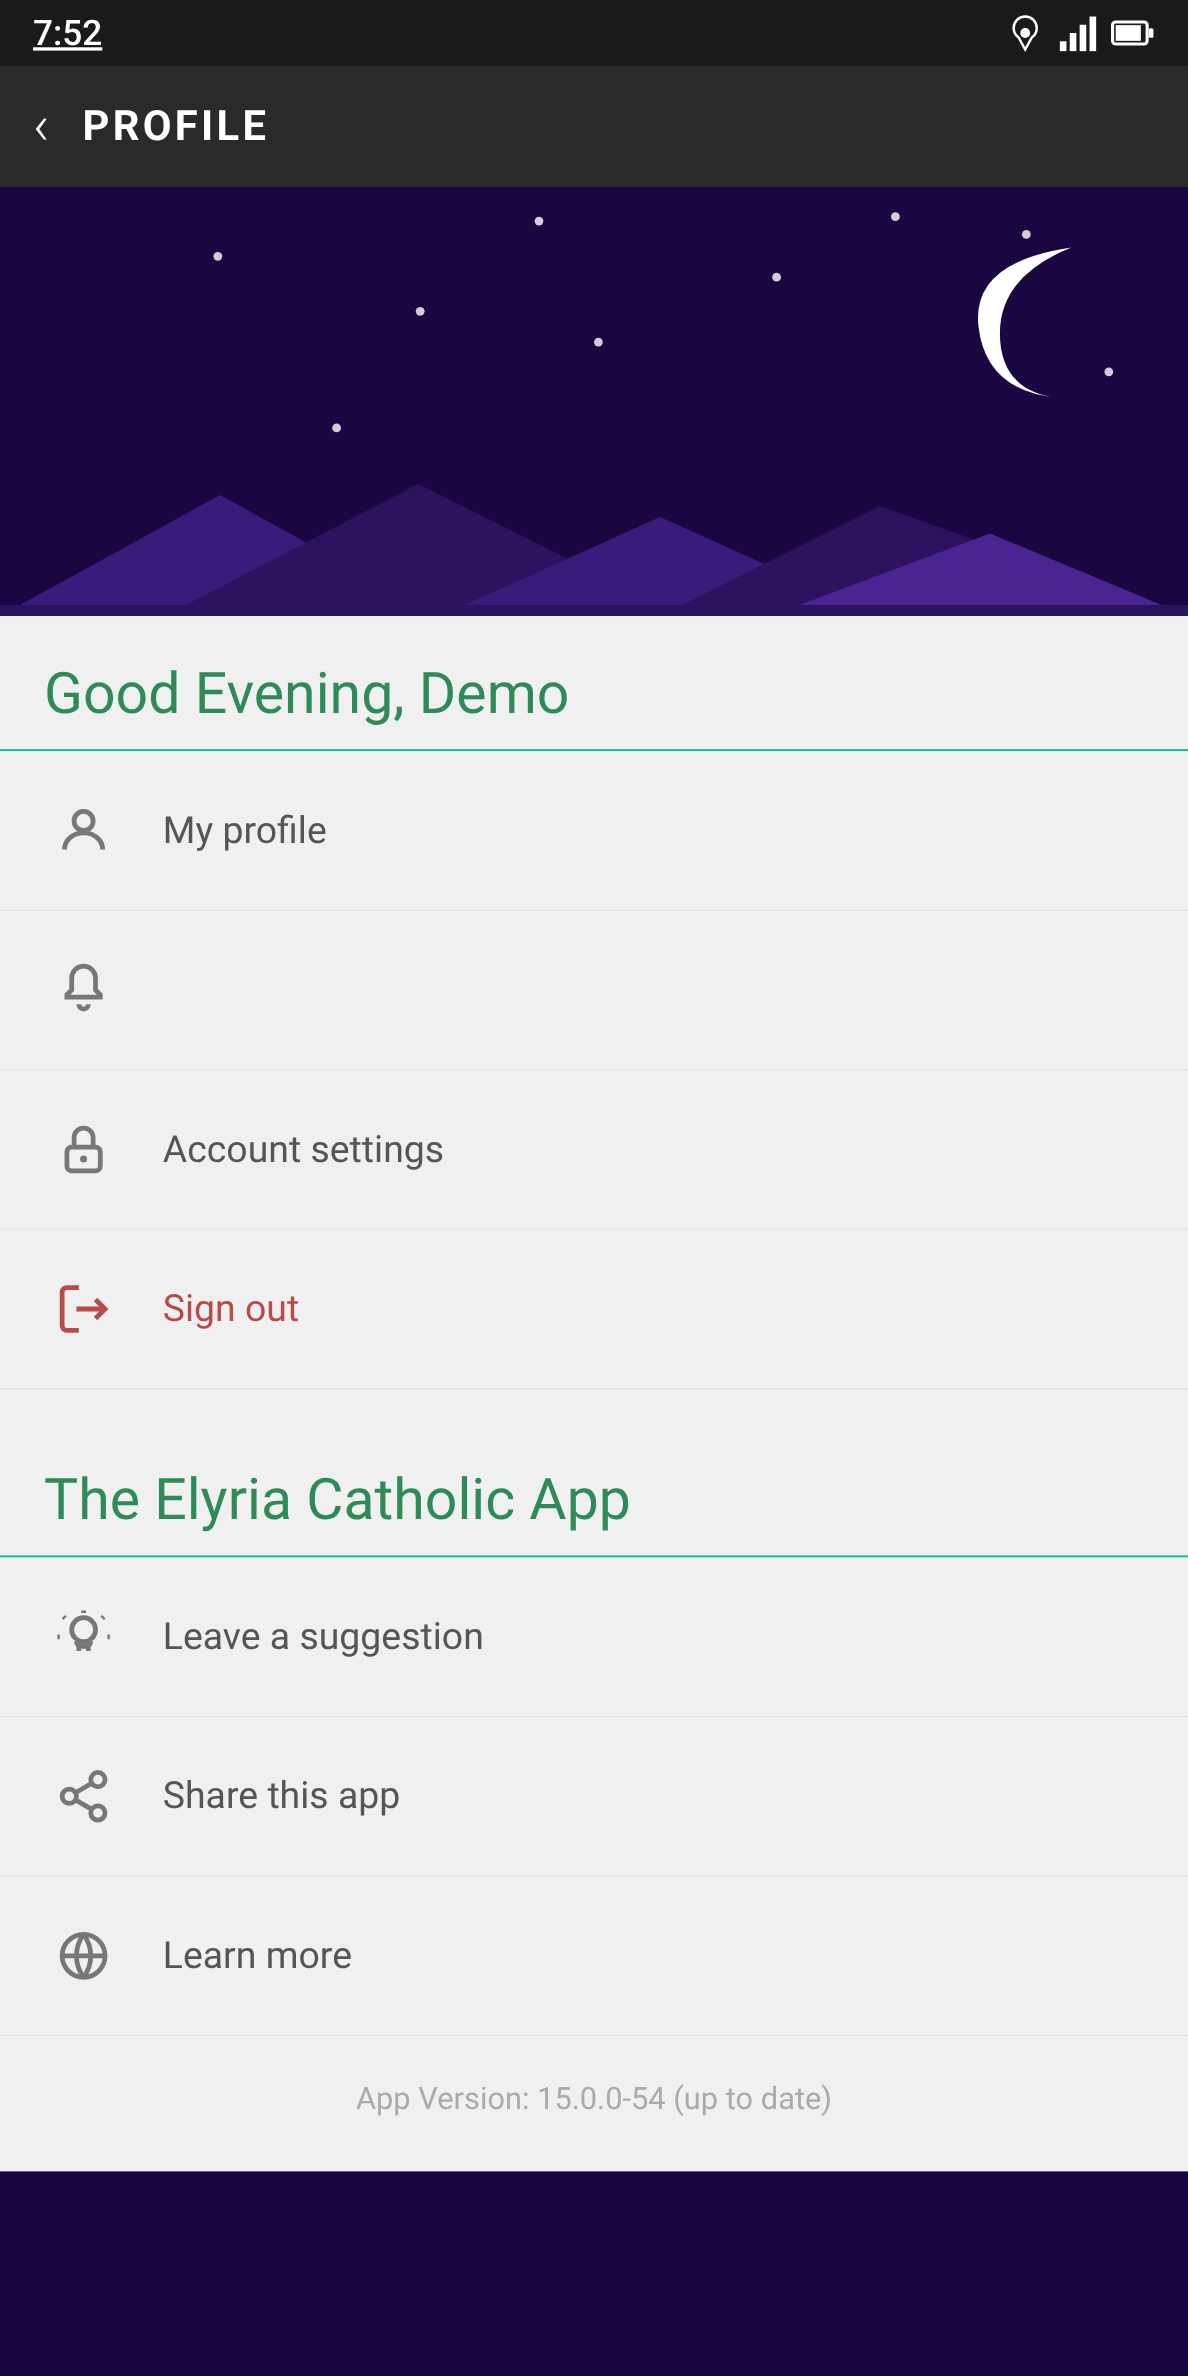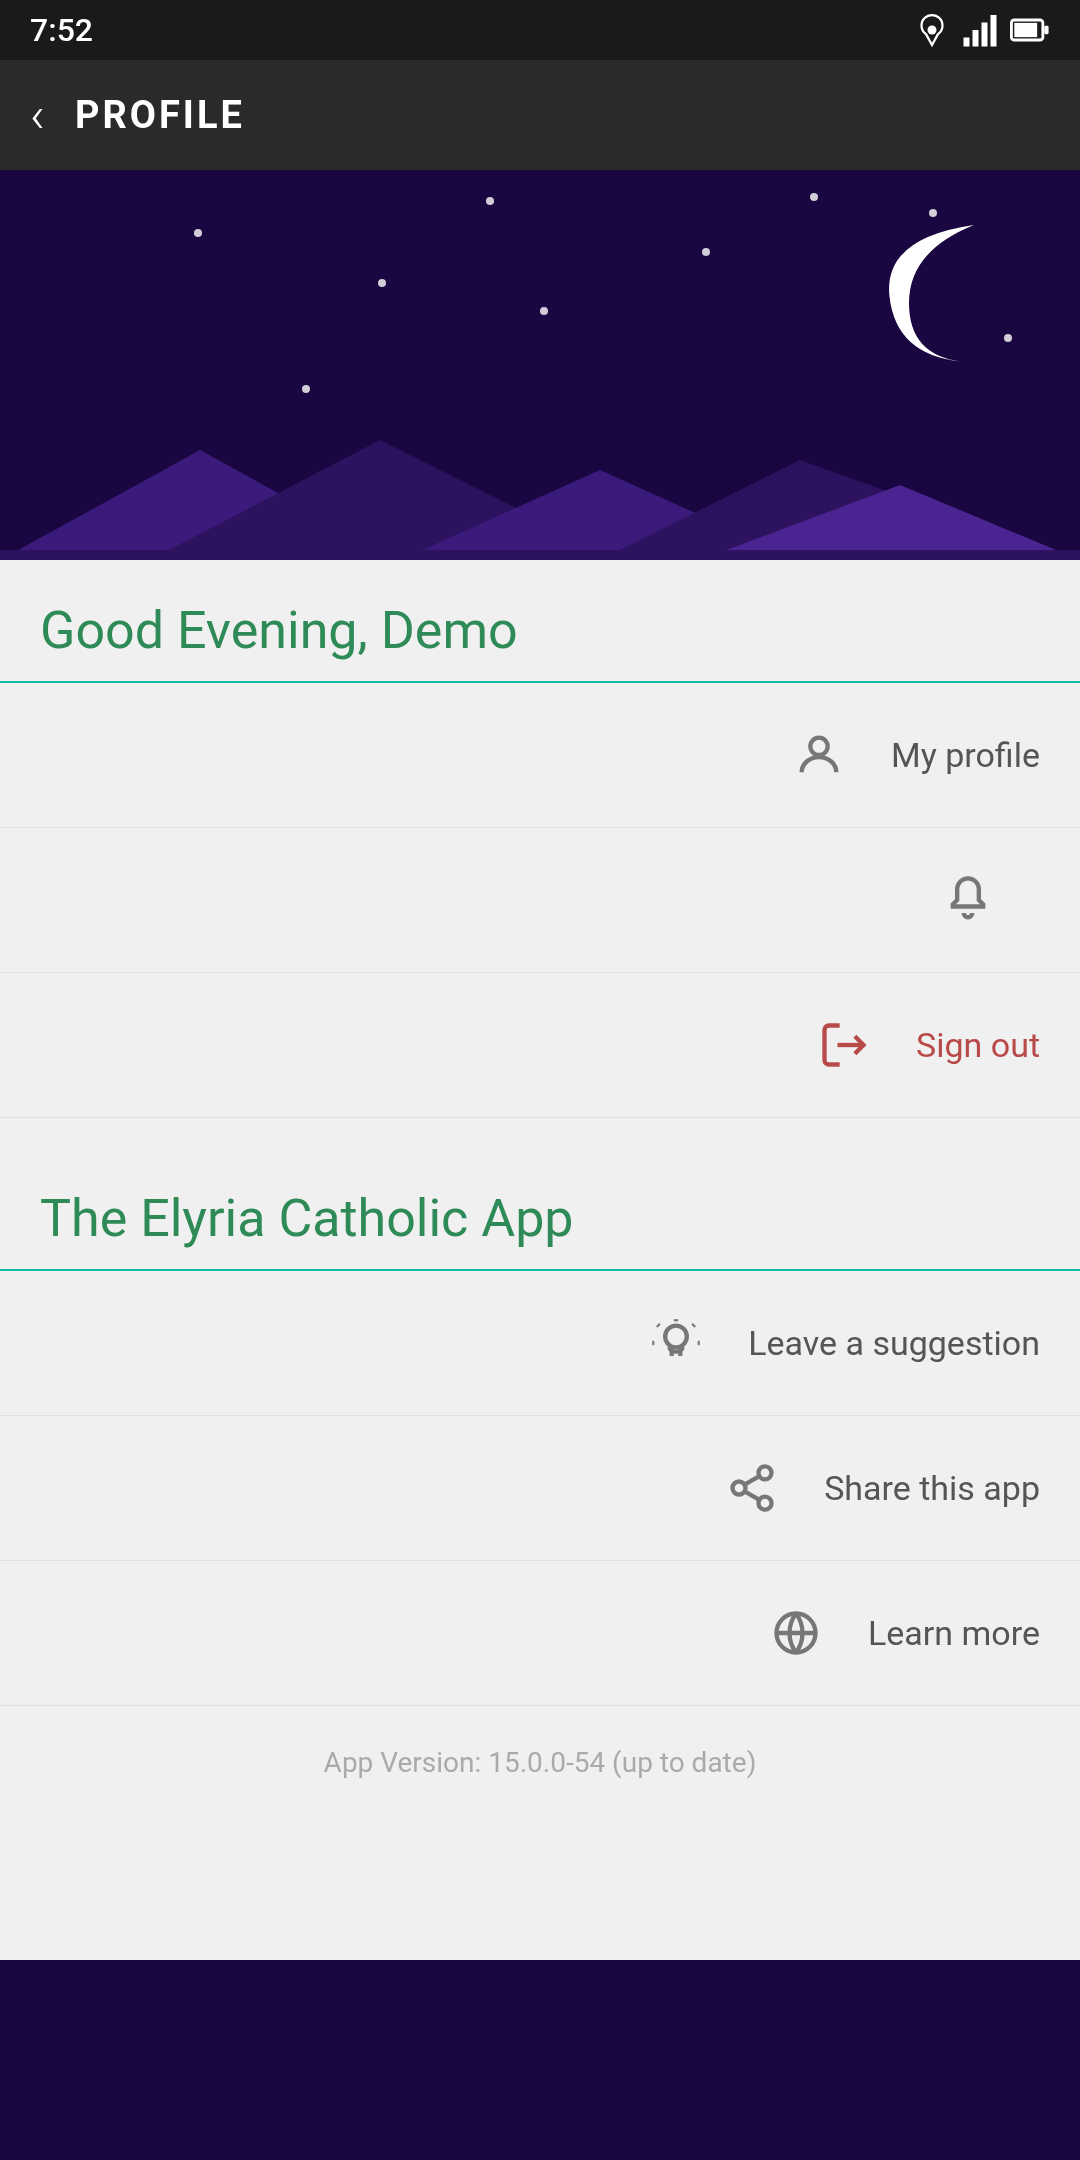--- a/index.html
+++ b/index.html
@@ -17,20 +17,21 @@
     
     .status-bar {
       background: #1a1a1a;
       height: 60px;
       display: flex;
       align-items: center;
       justify-content: space-between;
       padding: 0 30px;
       color: white;
       flex-shrink: 0;
+      text-decoration: underline;
     }
     .status-time {
       font-size: 32px;
       font-weight: 500;
     }
     .status-icons {
       display: flex;
       align-items: center;
       gap: 12px;
     }
@@ -114,21 +115,20 @@
     }
 
     
     .menu-item {
       display: flex;
       align-items: center;
       padding: 36px 40px;
       border-bottom: 1px solid #e0e0e0;
       cursor: pointer;
       background: #f0f0f0;
-      justify-content: flex-end;
     }
     .menu-icon {
       width: 72px;
       height: 72px;
       display: flex;
       align-items: center;
       justify-content: center;
       margin-right: 36px;
       flex-shrink: 0;
     }
@@ -244,20 +244,30 @@
 
   <div class="menu-item">
     <div class="menu-icon">
       <svg viewBox="0 0 24 24" class="icon-gray">
         <path d="M12 2C9.24 2 7 4.24 7 7v5l-2 2v1h14v-1l-2-2V7c0-2.76-2.24-5-5-5z"></path>
         <path d="M10 18c0 1.1.9 2 2 2s2-.9 2-2"></path>
       </svg>
     </div>
   </div>
 
+  <div class="menu-item">
+    <div class="menu-icon">
+      <svg viewBox="0 0 24 24" class="icon-gray">
+        <rect x="5" y="11" width="14" height="10" rx="2"></rect>
+        <path d="M8 11V7a4 4 0 0 1 8 0v4"></path>
+        <circle cx="12" cy="16" r="1.5" fill="#777" stroke="none"></circle>
+      </svg>
+    </div>
+    <span class="menu-label">Account settings</span>
+  </div>
 
   <div class="menu-item">
     <div class="menu-icon">
       <svg viewBox="0 0 24 24" fill="none" stroke="#b94a4a" stroke-width="2">
         <path d="M10 3H5a2 2 0 0 0-2 2v14a2 2 0 0 0 2 2h5"></path>
         <polyline points="17 16 21 12 17 8"></polyline>
         <line x1="21" y1="12" x2="9" y2="12"></line>
       </svg>
     </div>
     <span class="menu-label menu-label-red">Sign out</span>

